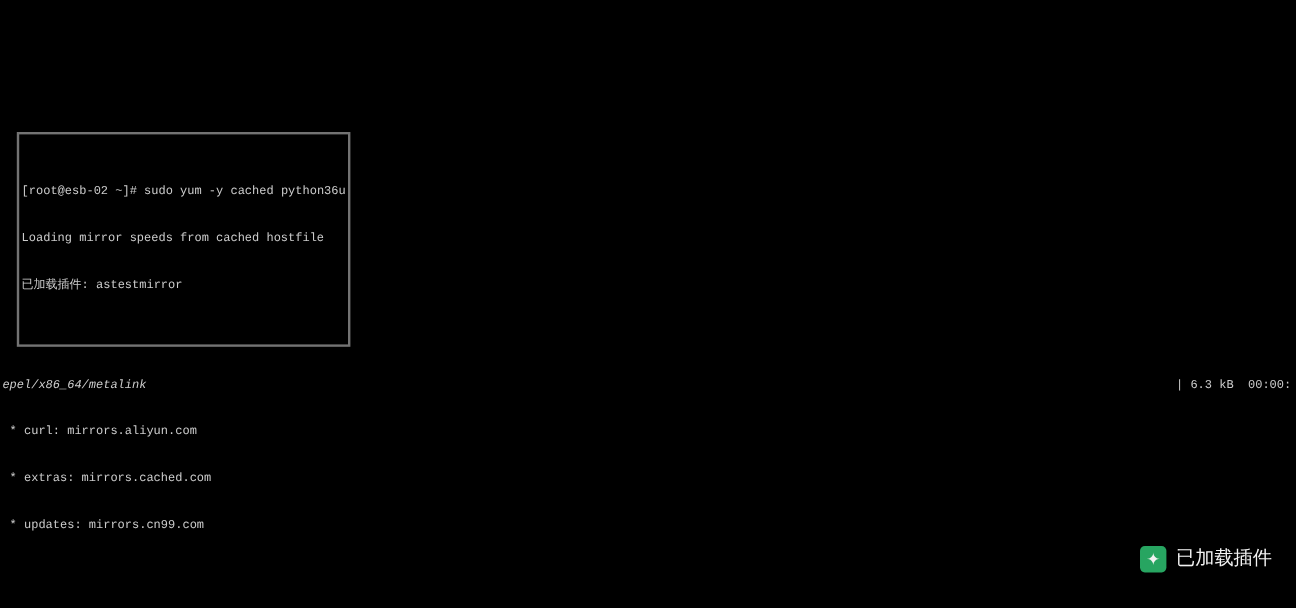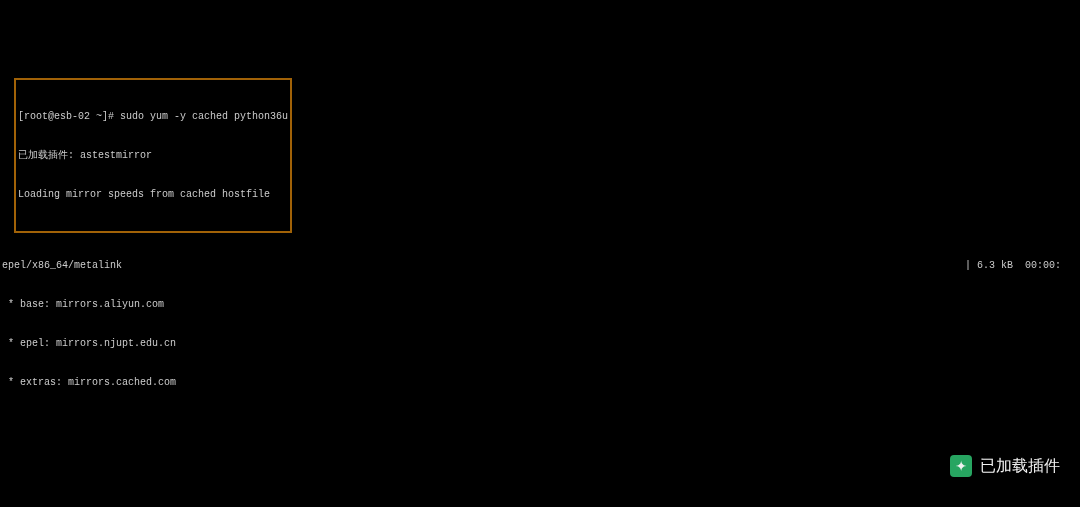--- a/index.html
+++ b/index.html
@@ -9,23 +9,23 @@
     font-family: "Courier New", monospace;
     font-size: 10px;
     line-height: 1.3;
     width: 1080px;
     height: 507px;
     overflow: hidden;
     position: relative;
     white-space: pre;
   }
   .line { display: flex; }
-  .left { flex: 0 0 auto; }
-  .right { margin-left: auto; text-align: right; padding-right: 19px; }
-  .box-red { border: 2px solid #a16207; display: inline-block; padding: 4px 2px; }
+  .left { flex: 0 0 auto; font-style: italic; }
+  .right { margin-left: auto; text-align: right; padding-right: 4px; }
+  .box-red { border: 2px solid #737373; display: inline-block; padding: 16px 2px; margin-top: 32px; }
   .pad { padding-left: 2px; }
   .watermark {
     position: absolute;
     right: 20px;
     bottom: 30px;
     display: flex;
     align-items: center;
     gap: 8px;
     color: #fff;
     font-family: sans-serif;
@@ -41,28 +41,28 @@
 </style>
 </head>
 <body>
 
 
 
 
 <div class="pad">
   <span class="box-red">
     <div class="line"><span>[root@esb-02 ~]# </span><span>sudo yum -y cached python36u</span></div>
+    <div class="line"><span>Loading mirror speeds from cached hostfile</span></div>
     <div class="line"><span>已加载插件: </span><span>astestmirror</span></div>
-    <div class="line"><span>Loading mirror speeds from cached hostfile</span></div>
   </span>
 
   <div class="line"><span class="left">epel/x86_64/metalink</span><span class="right">| 6.3 kB  00:00:</span></div>
-  <div class="line"><span> * base: mirrors.aliyun.com</span></div>
-  <div class="line"><span> * epel: mirrors.njupt.edu.cn</span></div>
+  <div class="line"><span> * curl: mirrors.aliyun.com</span></div>
   <div class="line"><span> * extras: mirrors.cached.com</span></div>
+  <div class="line"><span> * updates: mirrors.cn99.com</span></div>
   
   
   
   
   
   
   
   
   
   

